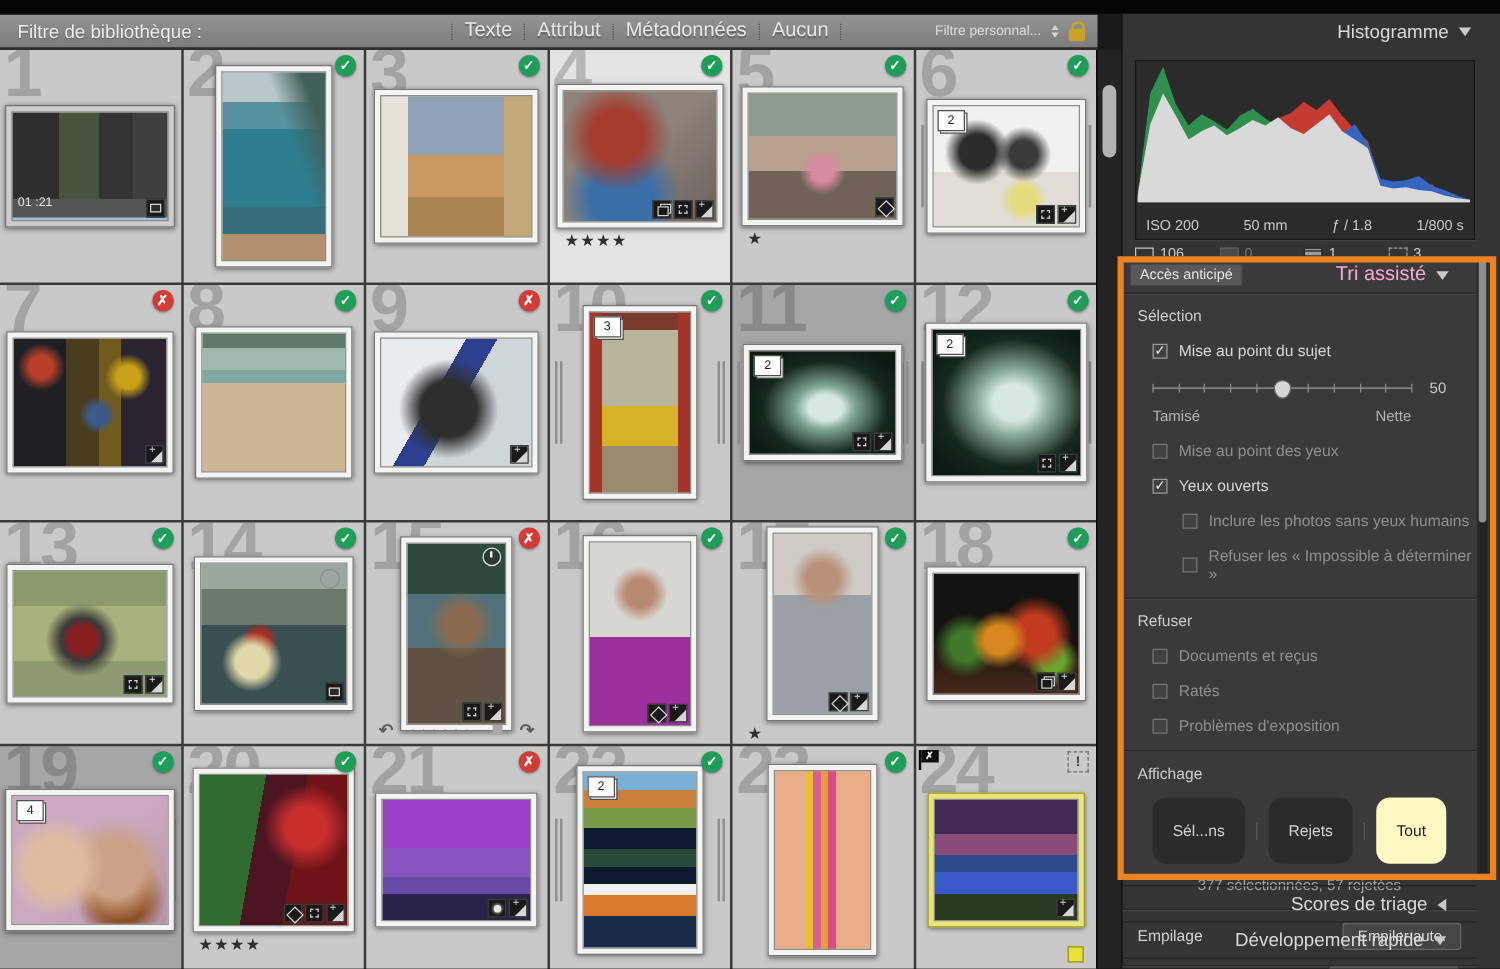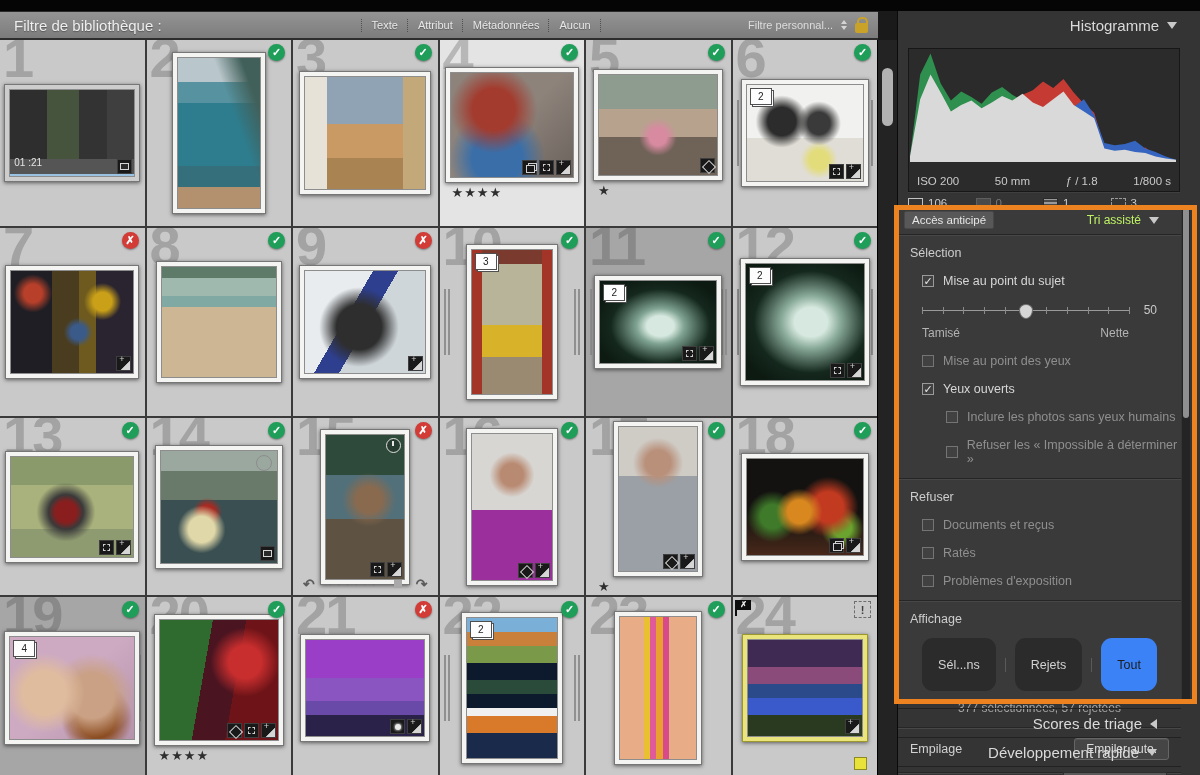--- a/index.html
+++ b/index.html
@@ -6,21 +6,21 @@
   #app{position:relative;width:1200px;height:775px;overflow:hidden;background:#1a1a1a;
        font-family:"Liberation Sans",sans-serif;-webkit-font-smoothing:antialiased;}
   
   #topstrip{position:absolute;left:0;top:0;width:1200px;height:11px;background:#050505;}
   #filterbar{position:absolute;left:0;top:11px;width:878px;height:29px;box-sizing:border-box;
     background:linear-gradient(#949494,#7c7c7c);border-top:1px solid #2a2a2a;border-bottom:2px solid #2e2e2e;
     display:flex;align-items:center;padding:0 10px 0 14px;}
   #filter-title{font-size:15px;color:#efefef;text-shadow:0 1px 1px rgba(0,0,0,.35);}
   #filter-buttons{display:flex;align-items:center;margin-left:190px;}
   .fsep{width:1px;height:13px;border-left:1px dotted #4f4f4f;margin:0 9px;}
-  .fbtn{font-size:11px;color:#e8e8e8;text-shadow:0 1px 1px rgba(0,0,0,.3);cursor:default;}
+  .fbtn{font-size:16px;color:#e8e8e8;text-shadow:0 1px 1px rgba(0,0,0,.3);cursor:default;}
   #filter-right{margin-left:auto;display:flex;align-items:center;gap:8px;}
   #preset-label{font-size:11px;color:#dcdcdc;}
   .dd-tris{display:flex;flex-direction:column;gap:2px;}
   .dd-tris i{width:0;height:0;border-left:3px solid transparent;border-right:3px solid transparent;}
   .dd-tris .up{border-bottom:4px solid #d5d5d5;}
   .dd-tris .dn{border-top:4px solid #d5d5d5;}
   #lock{position:relative;width:13px;height:10px;background:#c9a227;border-radius:2px;margin-top:6px;}
   #lock:before{content:"";position:absolute;left:2px;top:-6px;width:7px;height:7px;border:2px solid #c9a227;
     border-bottom:none;border-radius:5px 5px 0 0;}
   
@@ -105,42 +105,42 @@
   .cico.c1{border:1px solid #5e5e5e;background:#4a4a4a;}
   .cico.c2{border:1px solid #2a2a2a;background:repeating-linear-gradient(0deg,#9a9a9a 0 2px,#4a4a4a 2px 4px);}
   .cico.c3{border:1px dashed #9a9a9a;}
   .cnt span{color:#cdcdcd;}
   .cnt.dim span{color:#787878;}
   
   #tri{position:absolute;left:0;top:194px;width:283px;height:497px;background:#3a3a3a;
     border-top:1px solid #222;box-sizing:border-box;}
   #tri-head{display:flex;align-items:center;justify-content:space-between;height:28px;padding:0 22px 0 6px;}
   #earlybadge{background:#585858;border:1px solid #484848;color:#e6e6e6;font-size:11.5px;padding:2px 7px;border-radius:2px;}
-  #tri-title{font-size:12px;color:#bef264;display:flex;align-items:center;gap:8px;}
+  #tri-title{font-size:16px;color:#f9a8d4;display:flex;align-items:center;gap:8px;}
   .seclabel{font-size:12.5px;color:#cdcdcd;margin:10px 12px 4px 12px;}
   .chkrow{display:flex;align-items:center;gap:9px;margin:14px 0 0 24px;font-size:12.5px;color:#d6d6d6;}
   .chkrow.dim{color:#8f8f8f;}
   .chkrow.ind{margin-left:48px;}
   .chk{width:12px;height:12px;box-sizing:border-box;border:1px solid #9a9a9a;background:#414141;
     display:flex;align-items:center;justify-content:center;font-size:11px;color:#e8e8e8;line-height:1;}
   .chkrow.dim .chk{border-color:#747474;}
   .divider{height:1px;background:#262626;border-bottom:1px solid #474747;margin-top:12px;}
   
   #sliderwrap{margin:14px 24px 0 24px;position:relative;height:18px;}
   #slidertrack{position:absolute;left:0;right:28px;top:8px;height:1px;background:#9a9a9a;}
   .tick{position:absolute;top:-3px;width:1px;height:7px;background:#8a8a8a;}
   #sliderthumb{position:absolute;top:-6px;width:12px;height:13px;background:#d6d6d6;border:1px solid #6e6e6e;
     border-radius:50% 50% 50% 50%/40% 40% 60% 60%;transform:translateX(-50%);}
   #sliderval{position:absolute;right:0;top:1px;font-size:12px;color:#c9c9c9;}
   #sliderlabels{display:flex;justify-content:space-between;margin:6px 52px 0 24px;font-size:12px;color:#b3b3b3;}
   
   #viewbtns{display:flex;align-items:center;justify-content:center;gap:0;margin-top:12px;}
   .pill{height:21px;border-radius:11px;background:#2b2b2b;color:#d2d2d2;font-size:12.5px;
     display:flex;align-items:center;justify-content:center;padding:16px 16px;}
-  .pill.active{background:#3b82f6;color:#1d1d1d;}
+  .pill.active{background:#fef9c3;color:#1d1d1d;}
   .pillsep{width:1px;height:14px;background:#5a5a5a;margin:0 9px;}
   #summary{font-size:12px;color:#a5a5a5;text-align:center;margin-top:10px;}
   .rowbtn{display:flex;align-items:center;justify-content:space-between;padding:9px 12px 0 12px;}
   .rowbtn .lbl{font-size:12.5px;color:#d2d2d2;}
   .btn{background:#454545;border:1px solid #666;border-radius:3px;color:#dcdcdc;font-size:12px;
     padding:3px 11px;box-shadow:inset 0 1px 0 rgba(255,255,255,.07);}
   
   #pscroll{position:absolute;left:284px;top:194px;width:8px;height:497px;background:#242424;}
   #pscroll .handle{position:absolute;left:1px;top:3px;width:6px;height:210px;background:#8f8f8f;border-radius:3px;}
   

